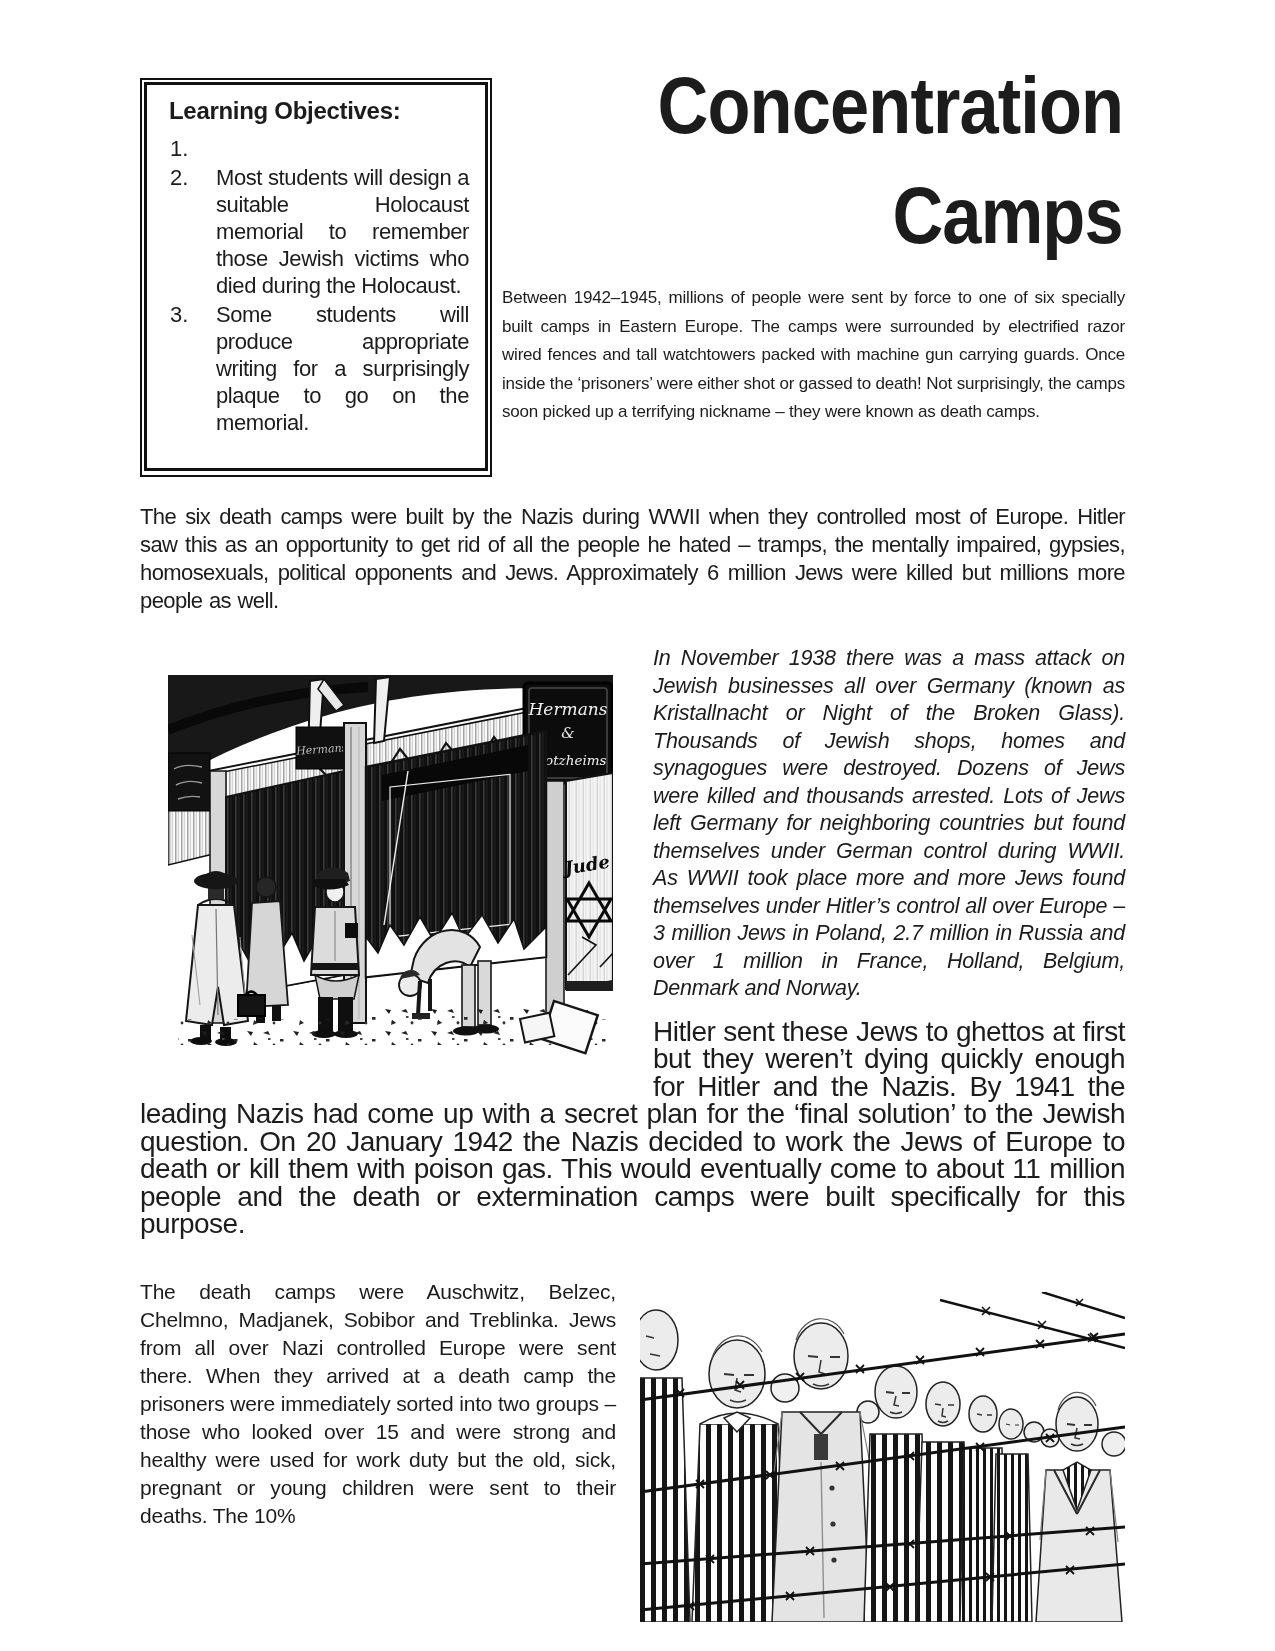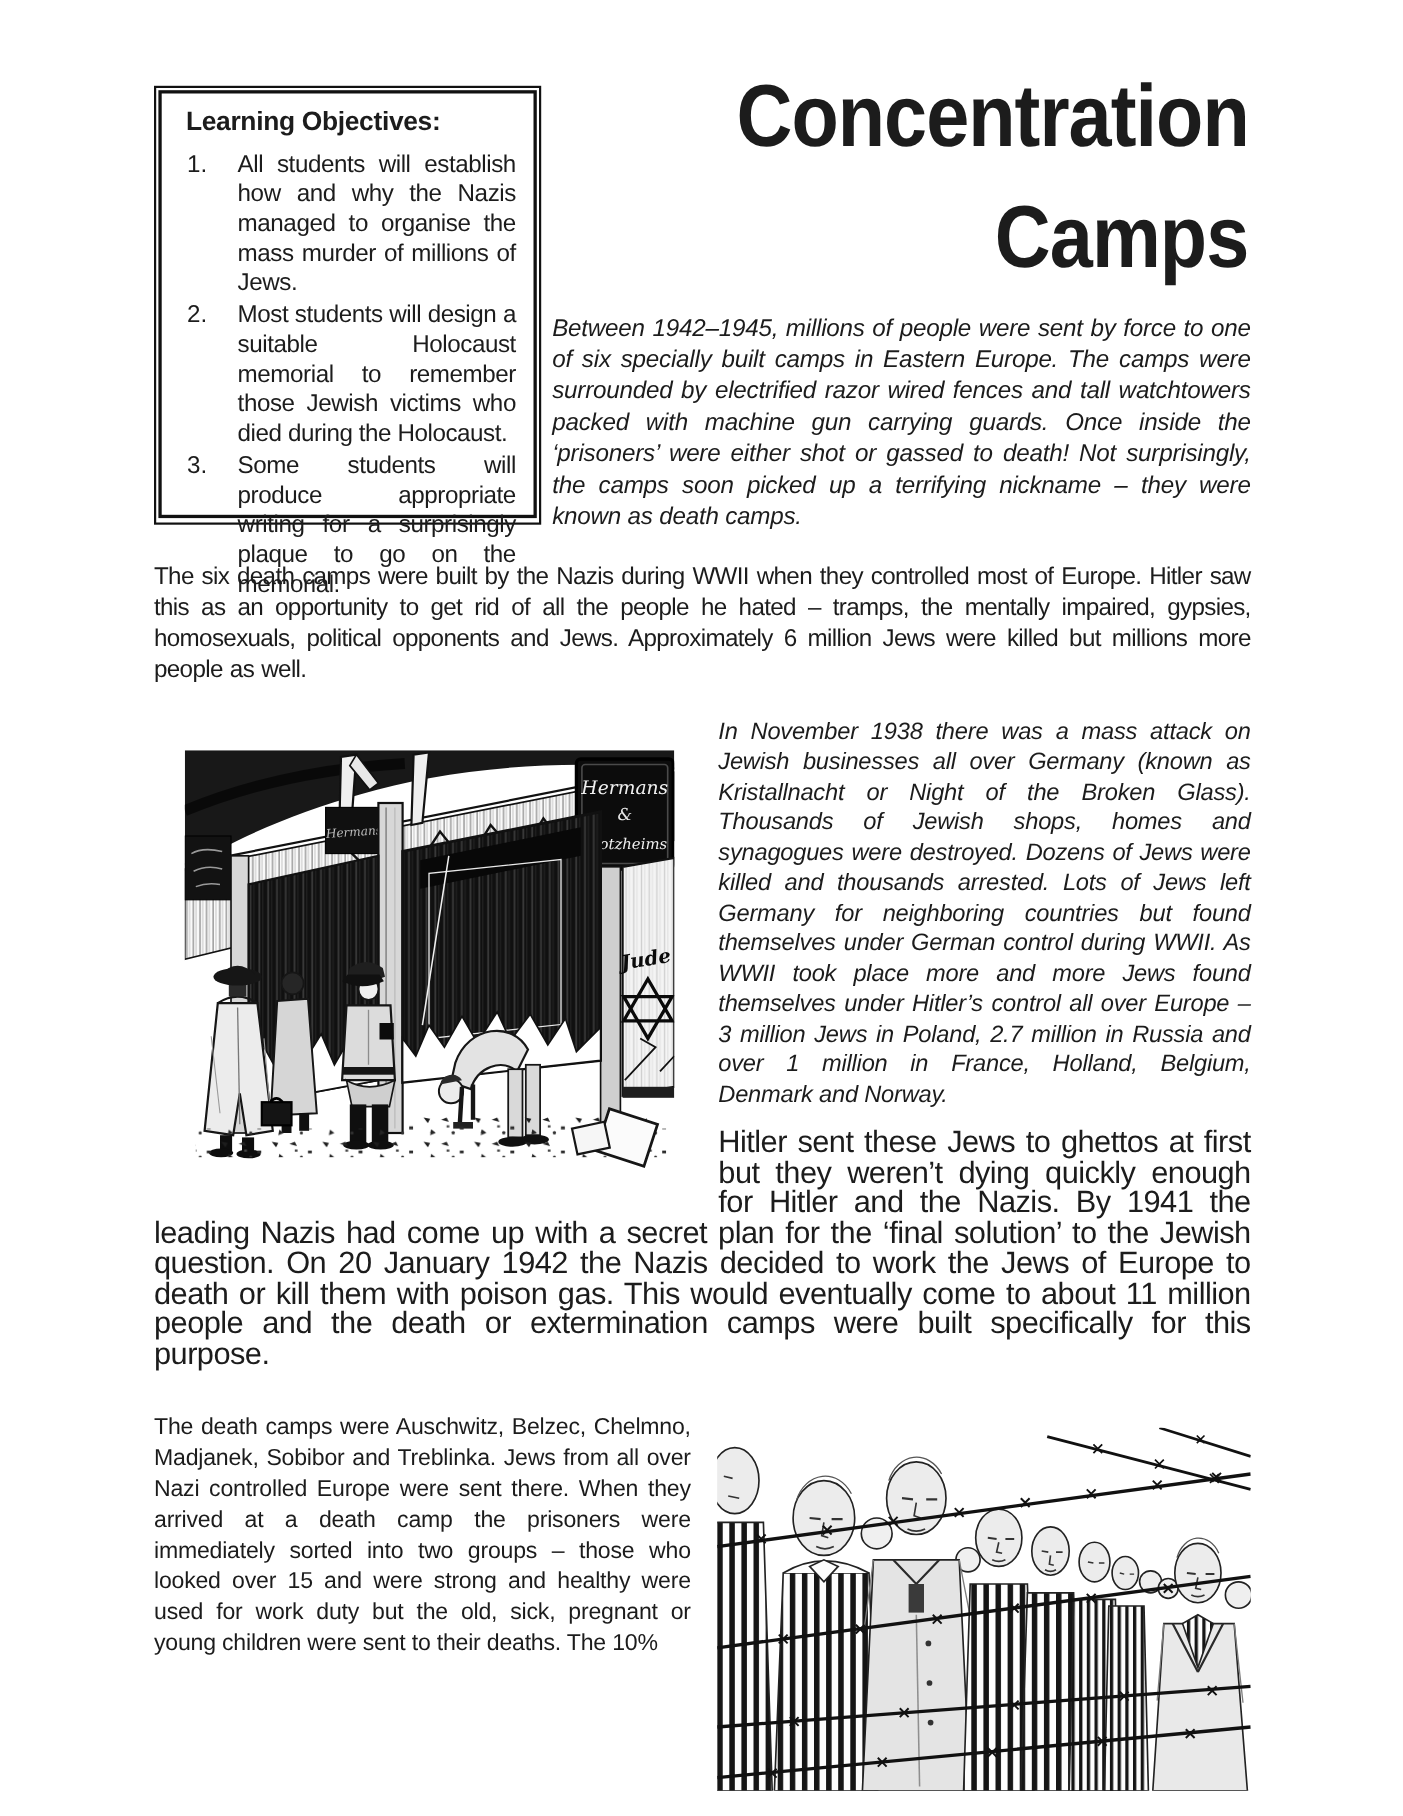--- a/index.html
+++ b/index.html
@@ -7,21 +7,21 @@
     position:relative;
     width:1275px;height:1651px;
     margin:0 auto;
     background:#ffffff;
     color:#1c1c1c;
     font-family:"Liberation Sans",sans-serif;
     overflow:hidden;
   }
   .content{
     position:absolute;
-    left:140px; right:138px; top:0;
+    left:140px; right:150px; top:0;
   }
   
   .header{display:flex;gap:10px;margin-top:62px;align-items:flex-start;}
   .obj-outer{
     flex:0 0 auto;
     width:352px;box-sizing:border-box;
     margin-top:16px;
     border:2px solid #111;
     padding:2px;
     min-height:399px;
@@ -56,24 +56,23 @@
   }
   .doc-title .tline{
     display:inline-block;
     transform:scaleX(0.88);
     transform-origin:100% 50%;
     white-space:nowrap;
   }
   .doc-title .tline2{margin-top:22px;}
   .intro{
     margin:24px 0 0 0;
-    font-size:22px;line-height:28.5px;
+    font-size:17px;line-height:28.5px;
     text-align:justify;
     letter-spacing:-0.2px;
-    font-style:italic;
   }
   
   .para-wide{
     margin:26px 0 0 0;
     font-size:22px;line-height:28px;
     text-align:justify;
     letter-spacing:-0.6px;
     word-spacing:1px;
   }
   .mid-section{margin-top:0;}
@@ -117,21 +116,20 @@
 <div class="page">
   <div class="content">
 
     <div class="header">
 
       <div class="obj-outer">
         <div class="obj-inner">
           <div class="obj-heading">Learning Objectives:</div>
           <div class="obj-item">
             <div class="obj-num">1.</div>
-            <div class="obj-text">All students will establish how and why the Nazis managed to organise the mass murder of millions of Jews.</div>
           </div>
           <div class="obj-item">
             <div class="obj-num">2.</div>
             <div class="obj-text">Most students will design a suitable Holocaust memorial to remember those Jewish victims who died during the Holocaust.</div>
           </div>
           <div class="obj-item">
             <div class="obj-num">3.</div>
             <div class="obj-text">Some students will produce appropriate writing for a surprisingly plaque to go on the memorial.</div>
           </div>
         </div>

